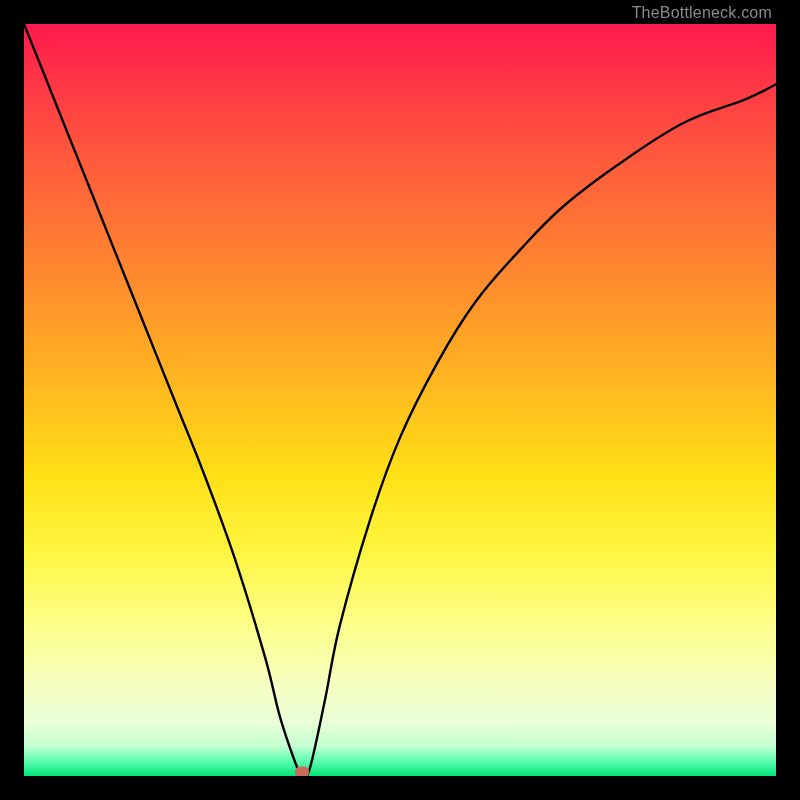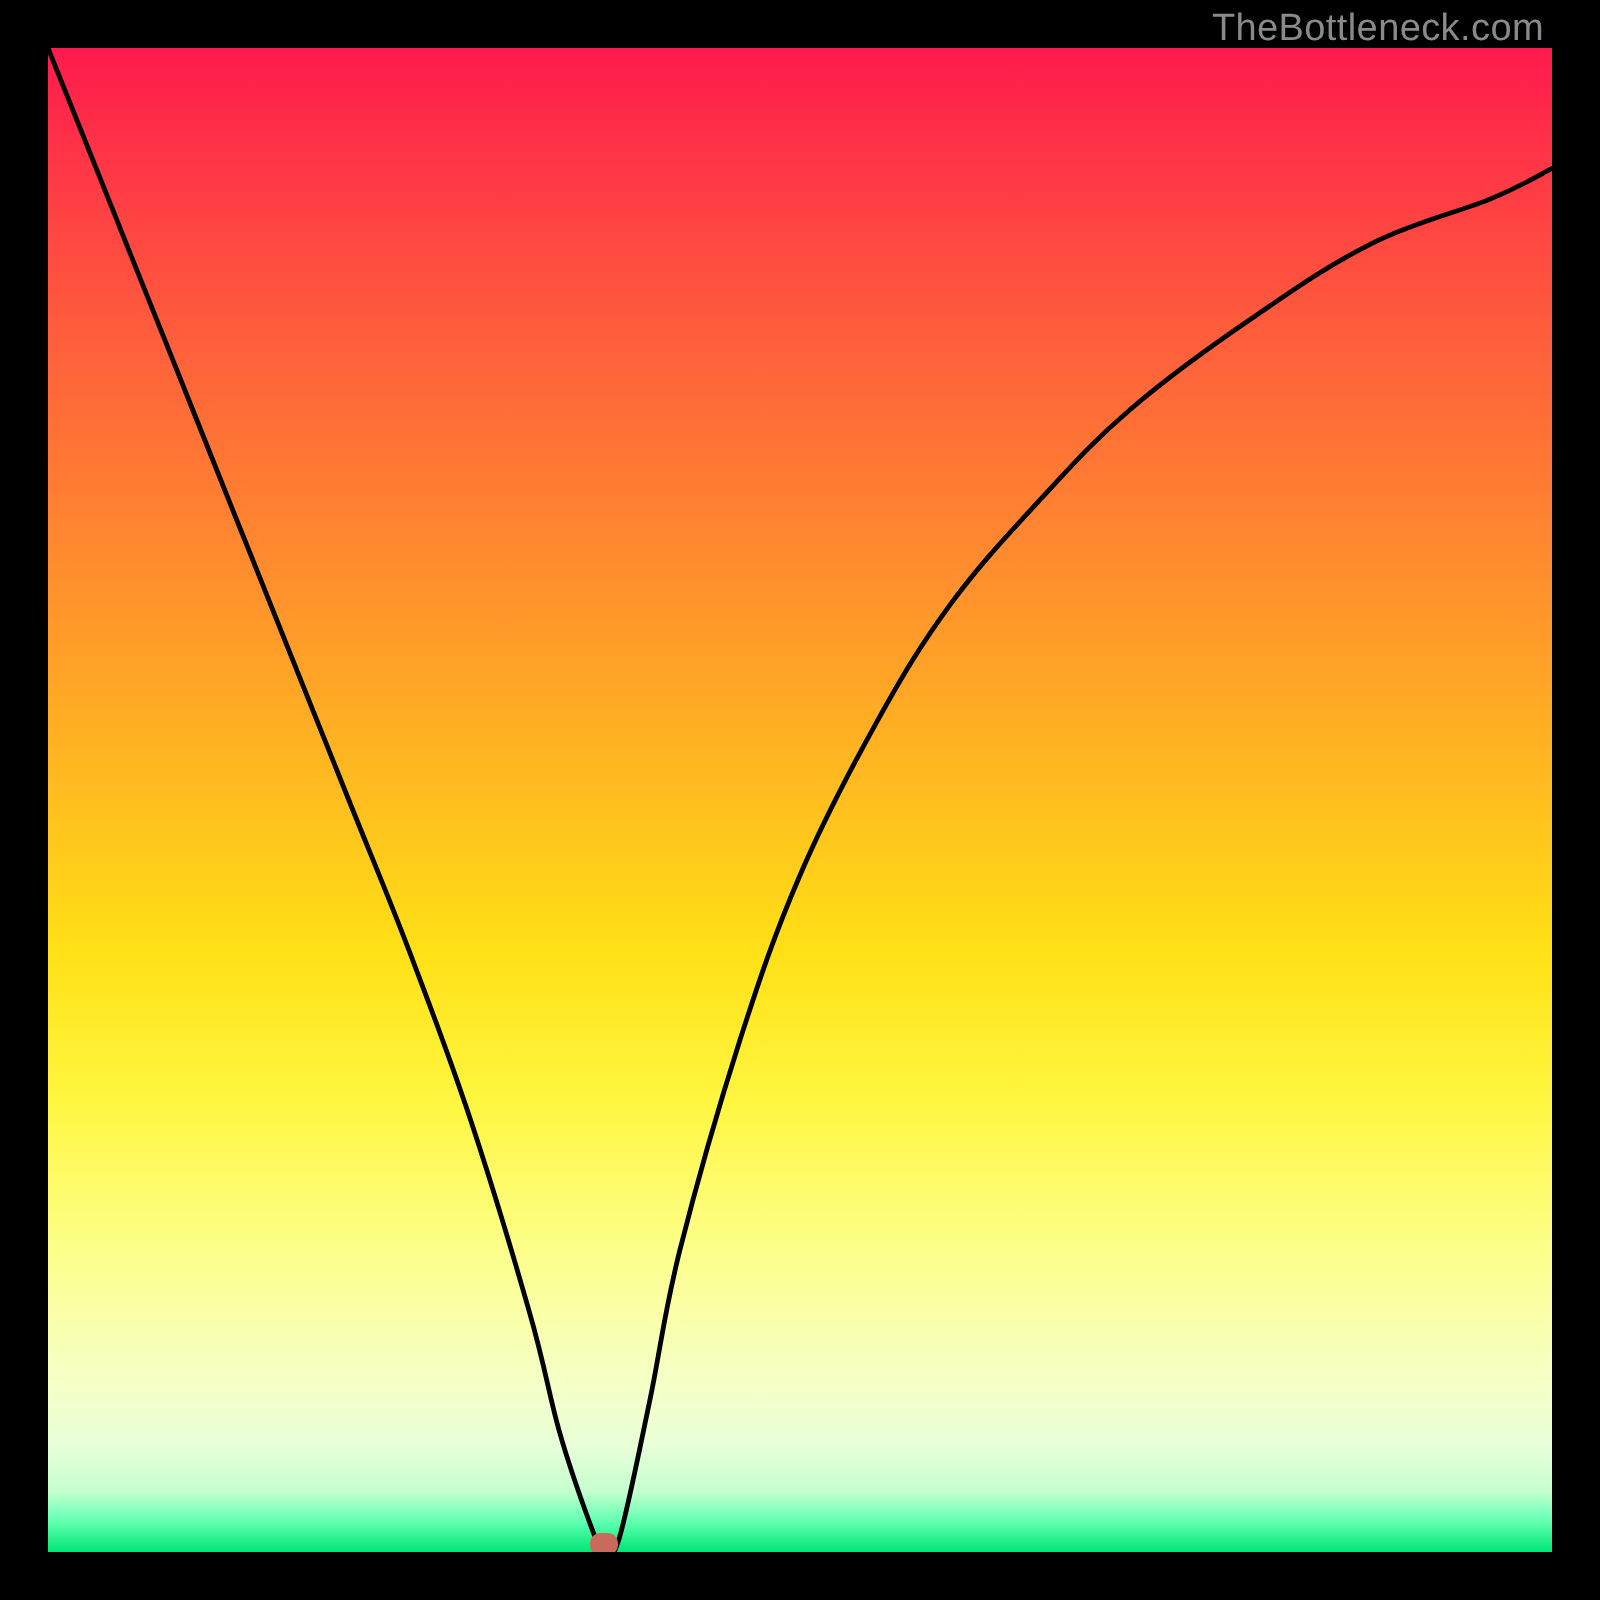--- a/index.html
+++ b/index.html
@@ -41,21 +41,21 @@
       #c4ffd0 96%,
       #5fffb0 98%,
       #00e676 100%
     );
   }
   .watermark {
     position: absolute;
     top: 4px;
     right: 28px;
     color: #8a8a8a;
-    font-size: 19px;
+    font-size: 16px;
     font-weight: 500;
     letter-spacing: 0.2px;
     z-index: 5;
   }
   svg.curve {
     position: absolute;
     inset: 0;
     width: 100%;
     height: 100%;
     pointer-events: none;

